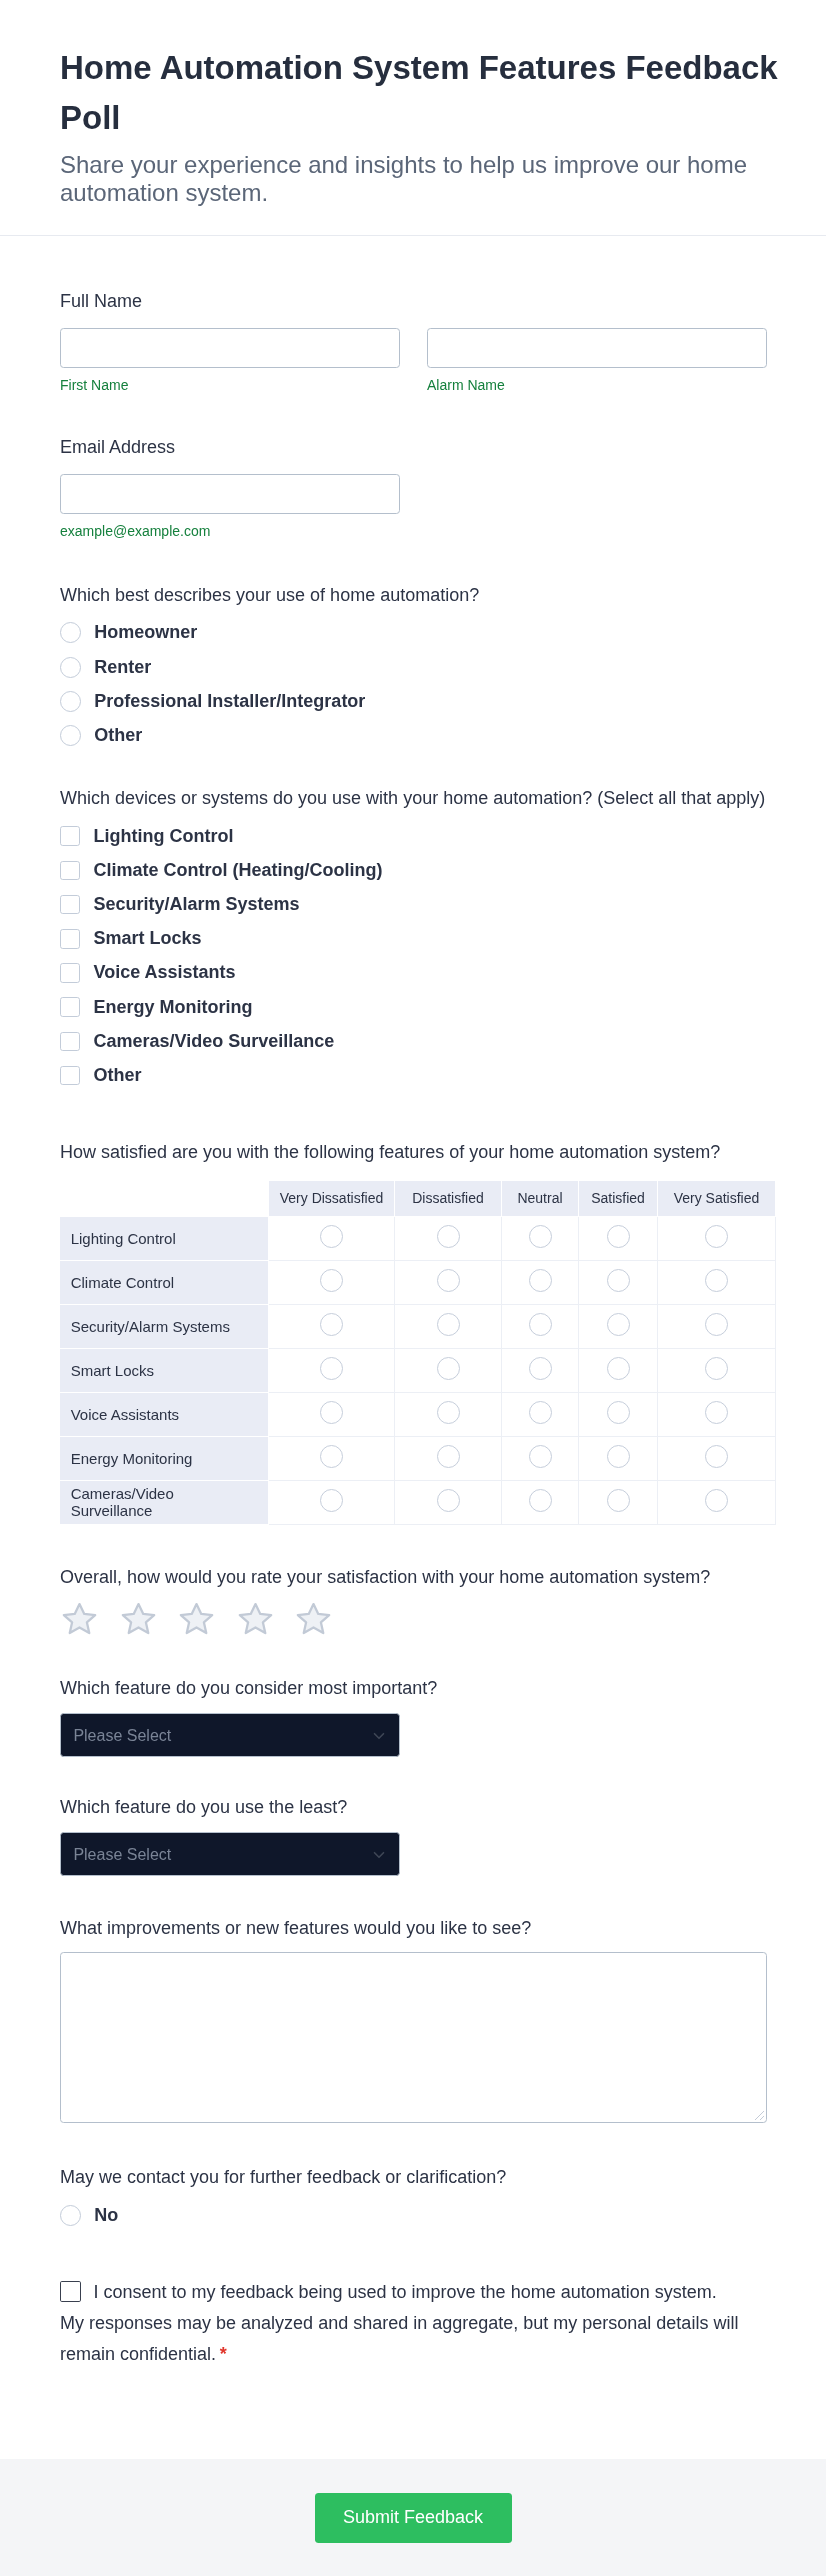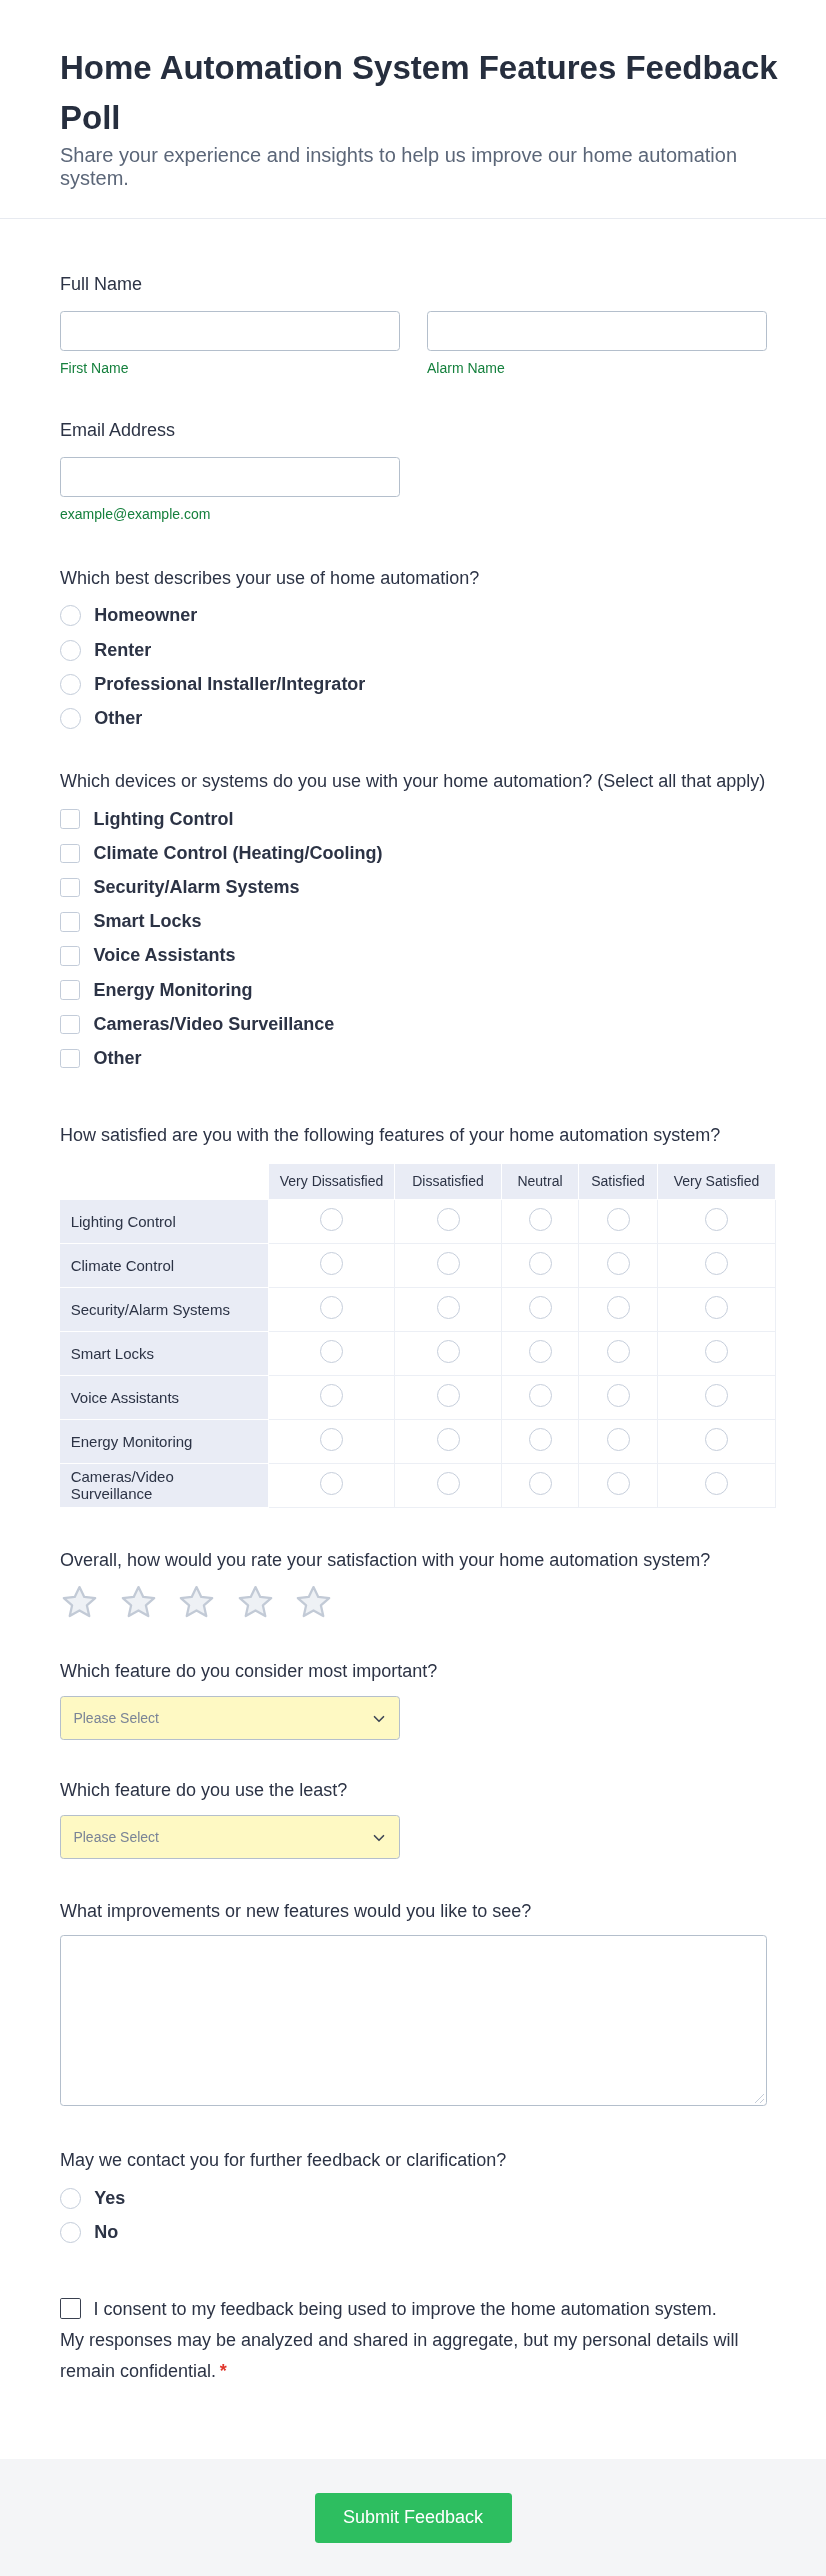--- a/index.html
+++ b/index.html
@@ -9,21 +9,21 @@
     background: #ffffff;
     font-family: "Liberation Sans", sans-serif;
     color: #2c3345;
     overflow: hidden;
   }
   .form { display: flex; flex-direction: column; height: 100%; }
 
   
   .header { padding: 43px 36px 0 60px; }
   .title { font-size: 33px; line-height: 1.5; font-weight: 700; color: #262e3e; }
-  .subtitle { margin-top: 2px; font-size: 20px; color: #5b6678; }
+  .subtitle { margin-top: 9px; font-size: 24px; color: #5b6678; }
   .divider { margin-top: 28px; border-bottom: 0.9px solid #e7eaf0; }
 
   .content { padding: 0 29px 0 60px; }
 
   .q-label { font-size: 18px; line-height: 27.5px; font-weight: 500; color: #2c3345; }
 
   .q-fullname { margin-top: 52px; }
   .q-email    { margin-top: 41px; }
   .q-usage    { margin-top: 43px; }
   .q-devices  { margin-top: 32px; }
@@ -85,21 +85,21 @@
 
   
   .stars { margin-top: 9px; display: flex; gap: 19.5px; }
   .star { cursor: pointer; }
   .star svg { width: 39px; height: 39px; display: block; }
 
   
   .select-wrap { position: relative; width: 340px; margin-top: 10.7px; }
   select.dropdown {
     width: 100%; height: 44px; border: 0.9px solid #b4bfcc; border-radius: 3.6px;
-    background: #fef9c3; font: inherit; font-size: 14px; color: #7a8496;
+    background: #0f172a; font: inherit; font-size: 16px; color: #7a8496;
     padding: 0 39px 0 12.4px; appearance: none; -webkit-appearance: none; -moz-appearance: none;
     outline: none; cursor: pointer;
   }
   .select-wrap .chev { position: absolute; right: 12.4px; top: 13.3px; pointer-events: none; }
 
   
   .textarea-wrap { position: relative; margin-top: 9px; width: 707px; }
   .textarea-wrap textarea {
     width: 100%; height: 171px; border: 0.9px solid #b4bfcc; border-radius: 3.6px;
     resize: none; font: inherit; font-size: 18px; color: #2c3345; padding: 10.7px; outline: none;
@@ -367,24 +367,20 @@
         <textarea style=""></textarea>
         <span class="resize-grip"></span>
       </div>
     </section>
 
     <section class="q-contact">
       <div class="q-label">May we contact you for further feedback or clarification?</div>
       <div class="options">
         <label class="option">
           <span class="radio"></span>
-          <span class="opt-text">Yes</span>
-        </label>
-        <label class="option">
-          <span class="radio"></span>
           <span class="opt-text">No</span>
         </label>
       </div>
     </section>
 
     <section class="q-consent">
       <label class="consent-label">
         <span class="consent-box"></span><span>I consent to my feedback being used to improve the home automation system. My responses may be analyzed and shared in aggregate, but my personal details will remain confidential.</span><span class="req" style="color: rgb(224, 54, 44);">*</span>
       </label>
     </section>

